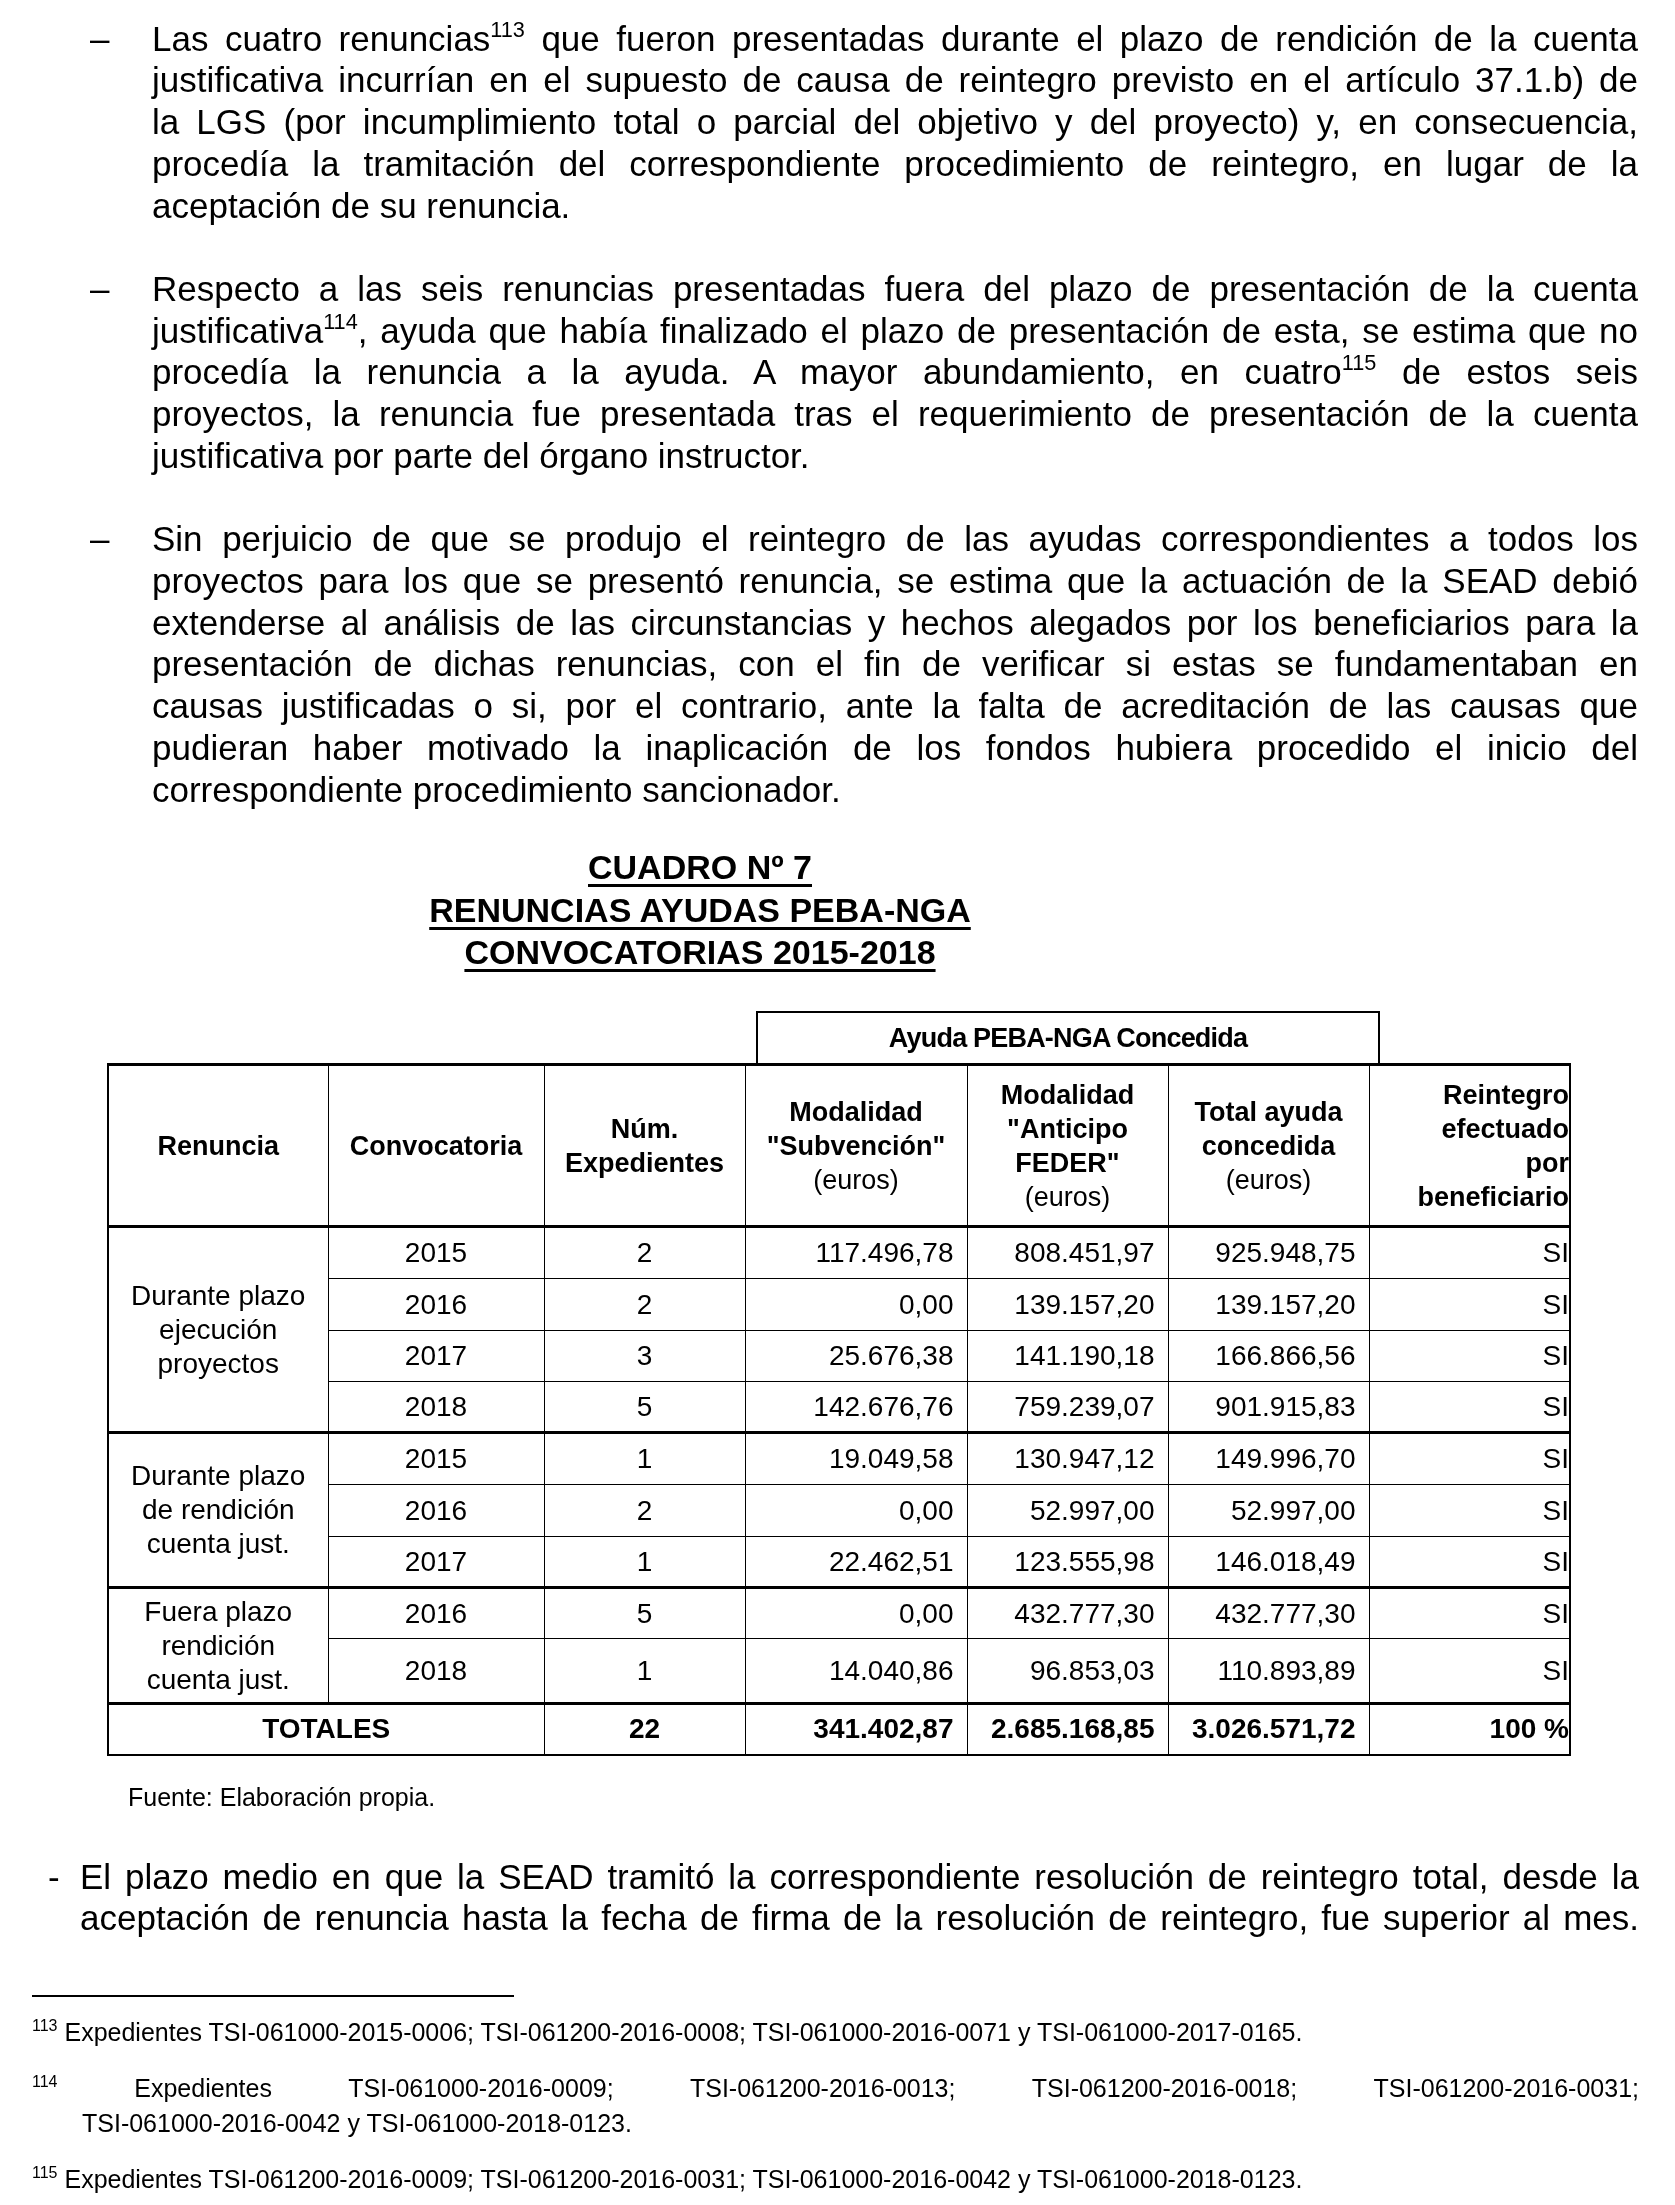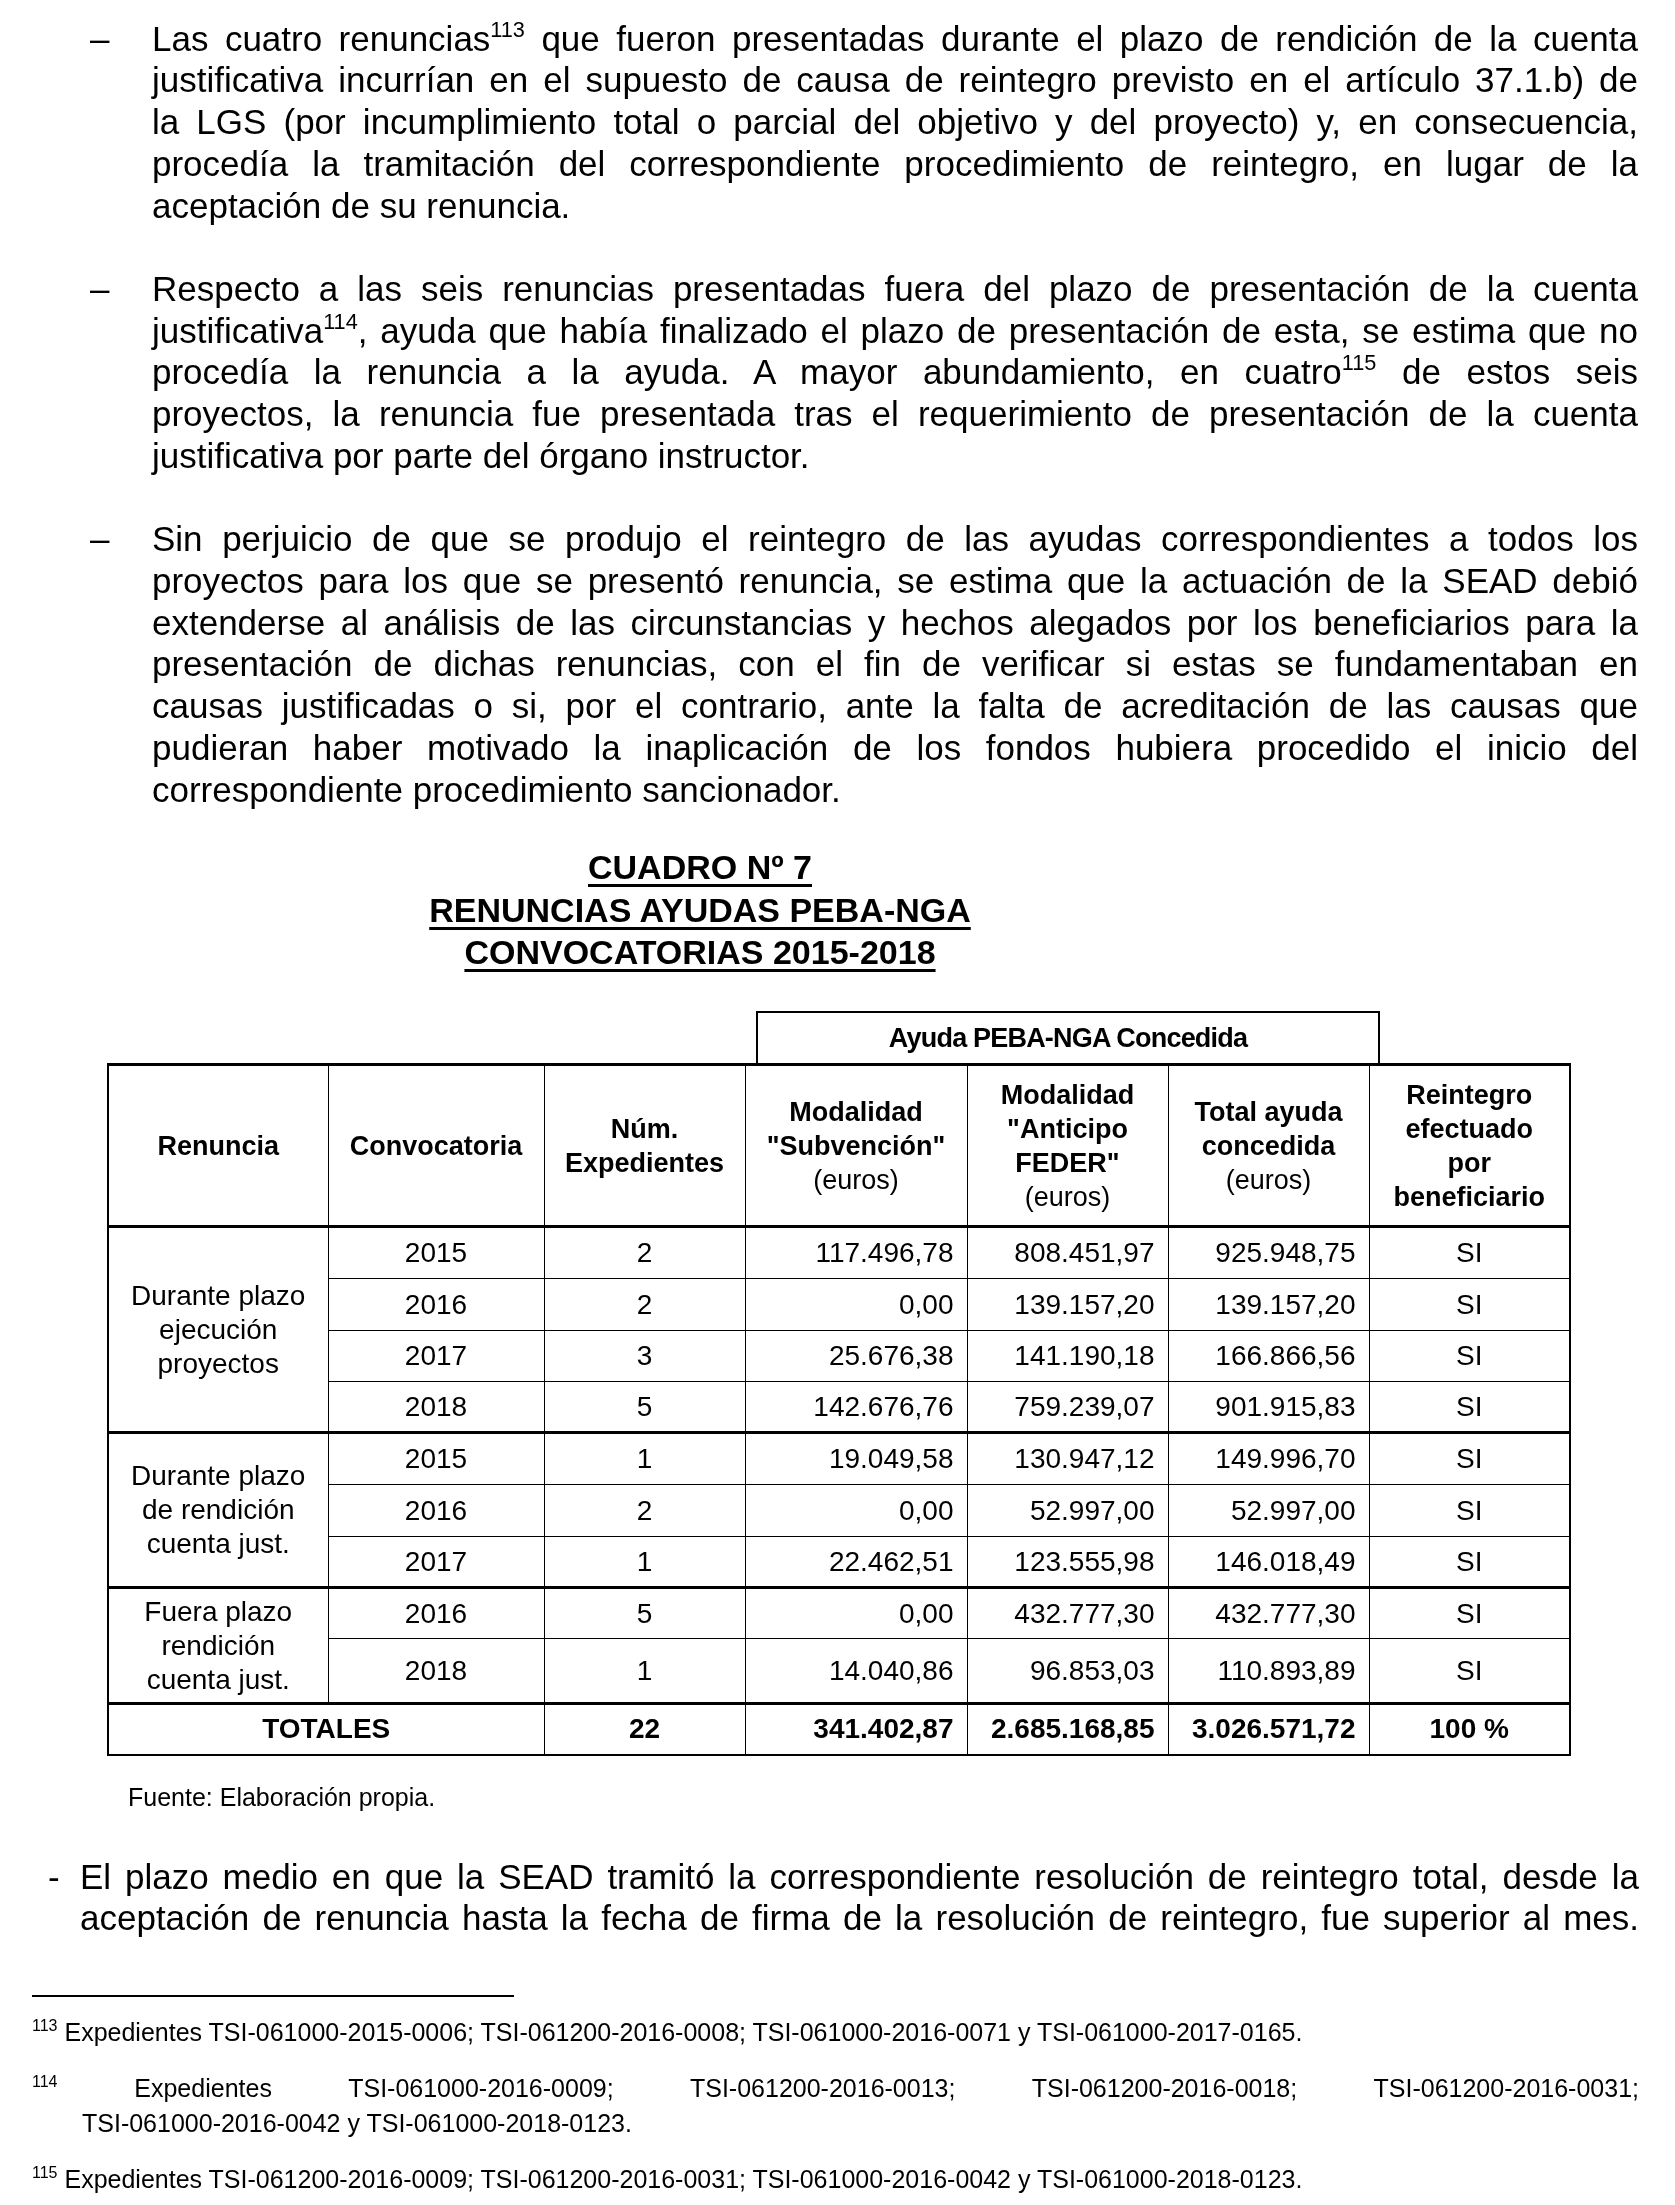--- a/index.html
+++ b/index.html
@@ -44,21 +44,21 @@
   table.cuadro th {
     font-weight: bold; font-size: 27px; line-height: 34px;
   }
   table.cuadro th .unit { font-weight: normal; display: block; }
   table.cuadro tr.head th { height: 162px; border-top: 3.2px solid #000; border-bottom: 3.2px solid #000; }
   table.cuadro td.num { text-align: right; padding-right: 13px; }
   table.cuadro td.grp { line-height: 34px; }
   table.cuadro tr.grp-end td { border-bottom: 3.2px solid #000; }
   table.cuadro tr.totals td { font-weight: bold; height: 51px; border-top: 3.2px solid #000; border-bottom: 2.4px solid #000; }
   table.cuadro .outer-l { border-left: 2.4px solid #000; text-align: center; }
-  table.cuadro .outer-r { border-right: 2.4px solid #000; }
+  table.cuadro .outer-r { border-right: 2.4px solid #000; text-align: right; }
 
   .fuente {
     position: absolute; left: 128px; top: 1783px; font-size: 25px; line-height: 29px;
   }
 
   .bottom-dash { position: absolute; left: 48px; font-size: 35px; line-height: 42px; }
   .bottom-line {
     position: absolute; left: 80px; width: 1559px;
     font-size: 35px; line-height: 42px; white-space: nowrap;
     text-align: justify; text-align-last: justify;

